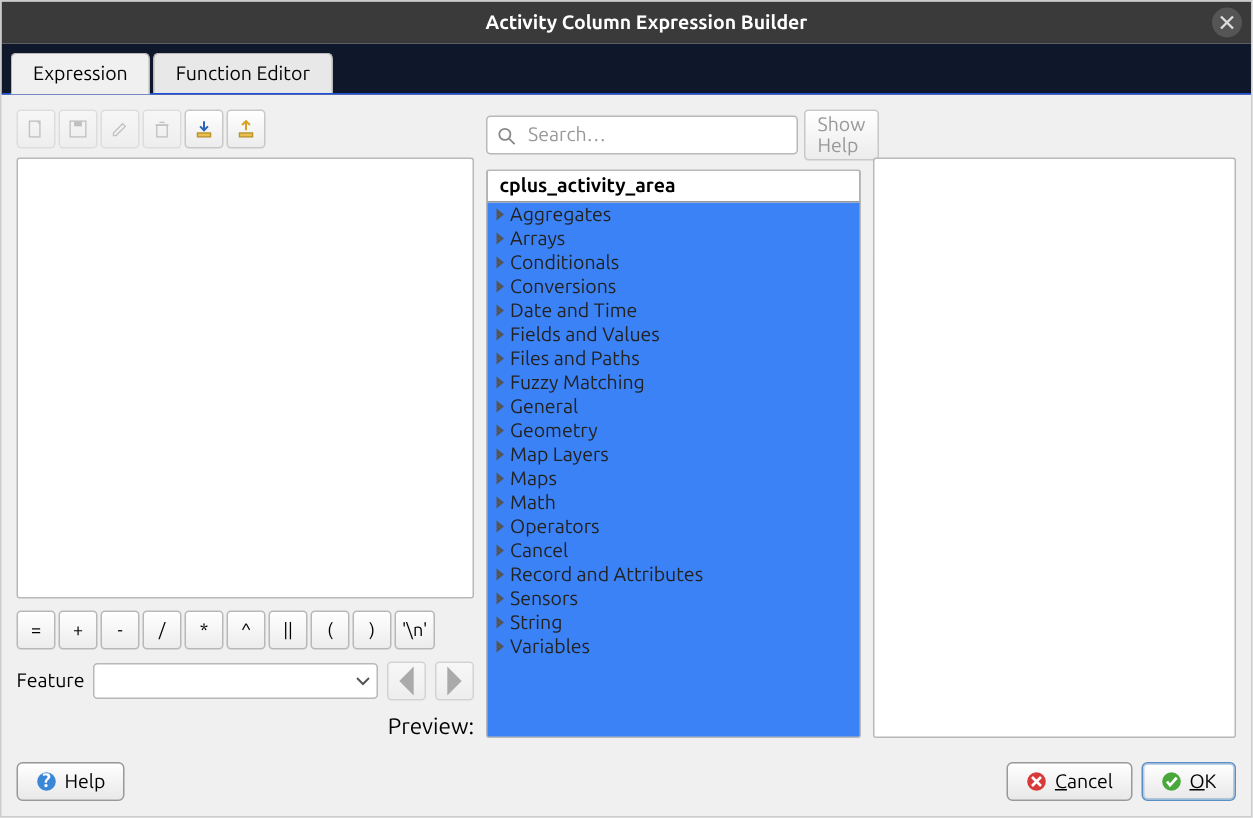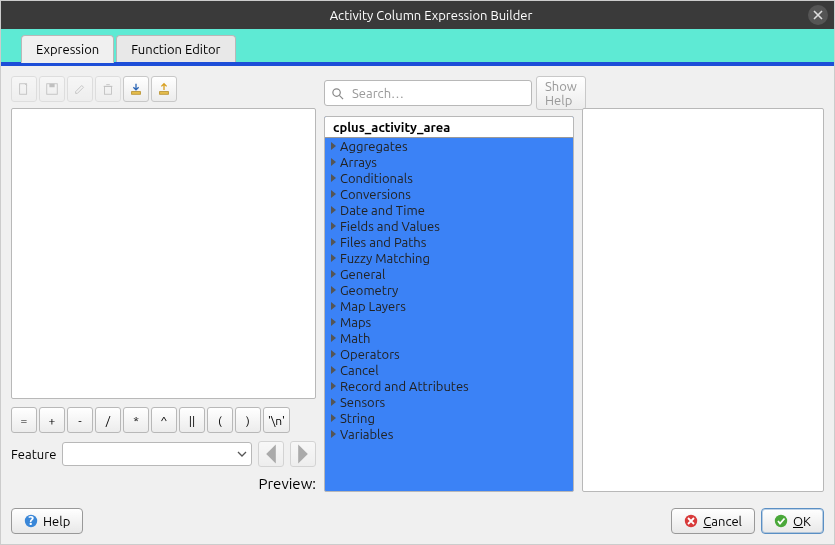--- a/index.html
+++ b/index.html
@@ -1,24 +1,24 @@
 <!DOCTYPE html>
 <html><head>
 <meta charset="utf-8">
 <style>
   * { box-sizing: border-box; font-family: "Ubuntu", "Segoe UI", Arial, sans-serif; font-size: 13px; }
   html, body { margin: 0; padding: 0; }
   body { width: 835px; height: 545px; background: #f0f0f0; display: flex; flex-direction: column; border: 1px solid #ccc; }
   
   .titlebar { background: #3a3a3a; color: #fff; height: 28px; display: flex; align-items: center; justify-content: center; position: relative; }
-  .titlebar-title { font-weight: normal; font-size: 13px; margin-left: 27px; }
+  .titlebar-title { font-weight: bold; font-size: 13px; margin-left: 27px; }
   .close-btn { position: absolute; right: 6px; top: 4px; width: 20px; height: 20px; border-radius: 10px; background: #555; color: #ddd; display:flex; align-items:center; justify-content:center; cursor:pointer; }
   .close-btn svg { width: 10px; height: 10px; }
   
-  .tabbar { display:flex; background:#5eead4; padding-top:6px; padding-left:20px; border-bottom:4px solid #1d4ed8; }
+  .tabbar { display:flex; background:#0f172a; padding-top:6px; padding-left:6px; border-bottom:1px solid #1d4ed8; }
   .tab { padding:6px 14px; border:1px solid #b8b8b8; border-bottom:none; border-radius:4px 4px 0 0; background:#e8e8e8; margin-right:2px; cursor:pointer; position:relative;}
   .tab.active { background:#f0f0f0; border-bottom:1px solid #f0f0f0; margin-bottom:-1px; z-index:2;}
   
   .content { flex:1; display:flex; padding:10px; gap:8px; overflow:hidden;}
   
   .left-col { width: 305px; display:flex; flex-direction:column; }
   .mid-col { width: 250px; display:flex; flex-direction:column; }
   .right-col { flex:1; display:flex; flex-direction:column; }
   
   .toolbar-row { display:flex; gap:2px; margin-bottom:6px; }

